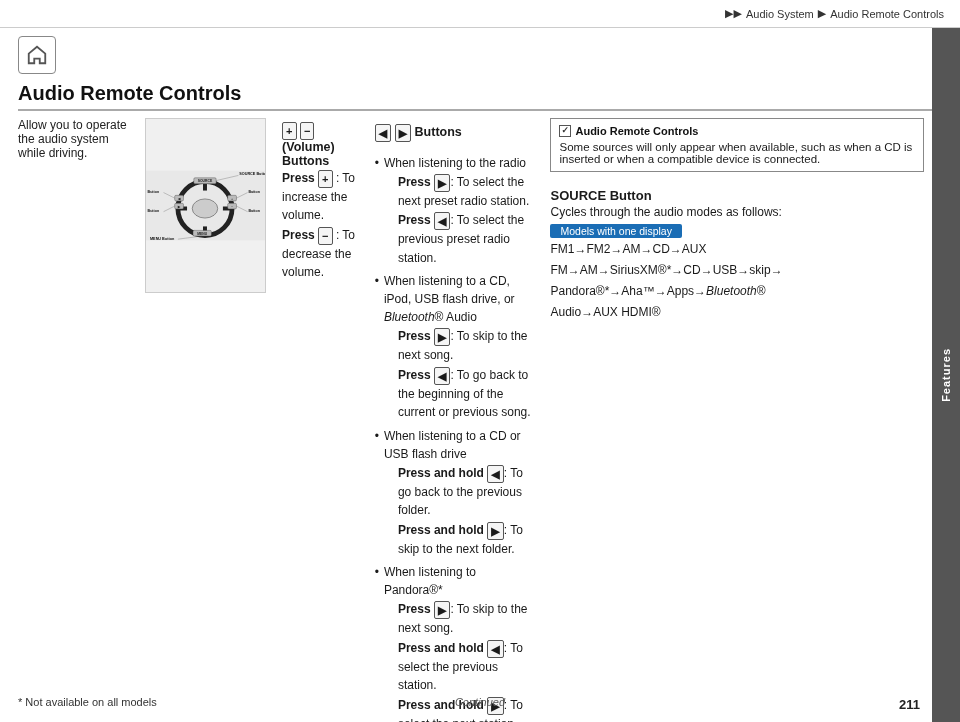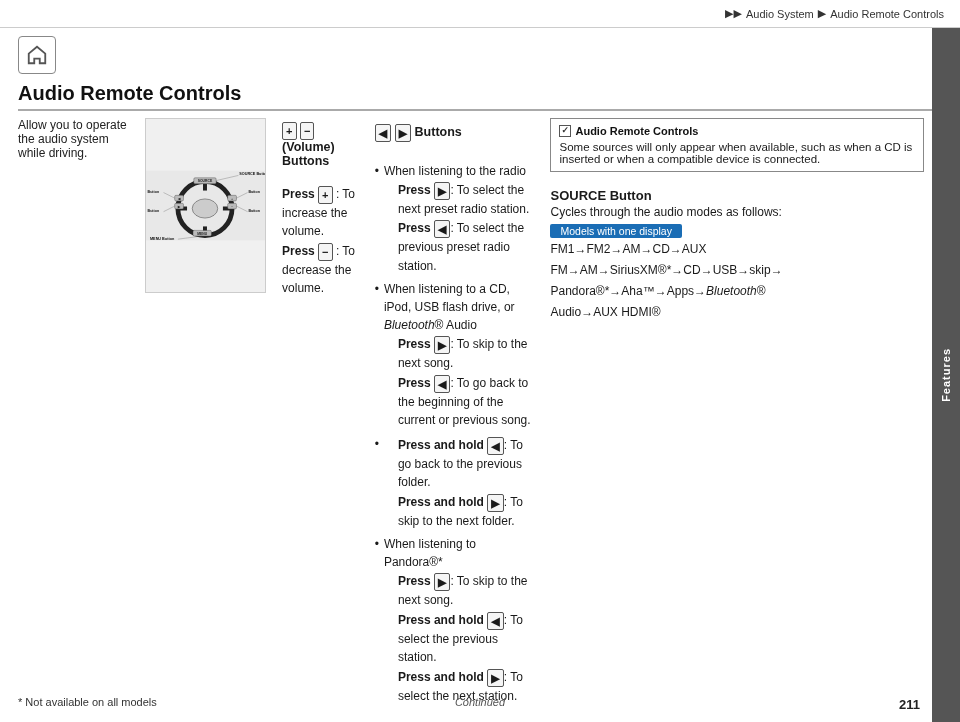--- a/index.html
+++ b/index.html
@@ -140,21 +140,21 @@
       height: 100%;
     }
 
     
     .volume-section {
       margin-top: 4px;
     }
     .volume-title {
       font-size: 12.5px;
       font-weight: bold;
-      margin-bottom: 17px;
+      margin-bottom: 1px;
     }
     .volume-line {
       font-size: 12px;
       margin-bottom: 2px;
       line-height: 1.5;
     }
     .btn-inline {
       display: inline-block;
       border: 1px solid #555;
       border-radius: 2px;
@@ -166,21 +166,21 @@
       background: #f5f5f5;
     }
 
     
     .arrows-section {
       margin-top: 6px;
     }
     .arrows-title {
       font-size: 12.5px;
       font-weight: bold;
-      margin-bottom: 20px;
+      margin-bottom: 12px;
     }
     .bullet-list {
       list-style: none;
       padding: 0;
       margin: 0;
     }
     .bullet-list > li {
       display: flex;
       align-items: flex-start;
       margin-bottom: 4px;
@@ -408,20 +408,21 @@
           <div class="bullet-item-content">
             <span>When listening to a CD, iPod, USB flash drive, or <em>Bluetooth</em>® Audio</span>
             <div class="sub-lines">
               <span class="sub-line"><span class="bold">Press </span><span class="btn-inline">▶</span>: To skip to the next song.</span>
               <span class="sub-line"><span class="bold">Press </span><span class="btn-inline">◀</span>: To go back to the beginning of the current or previous song.</span>
             </div>
           </div>
         </li>
         <li>
           <div class="bullet-item-content">
+            <span>When listening to a CD or USB flash drive</span>
             <div class="sub-lines">
               <span class="sub-line"><span class="bold">Press and hold </span><span class="btn-inline">◀</span>: To go back to the previous folder.</span>
               <span class="sub-line"><span class="bold">Press and hold </span><span class="btn-inline">▶</span>: To skip to the next folder.</span>
             </div>
           </div>
         </li>
         <li>
           <div class="bullet-item-content">
             <span>When listening to Pandora®*</span>
             <div class="sub-lines">

